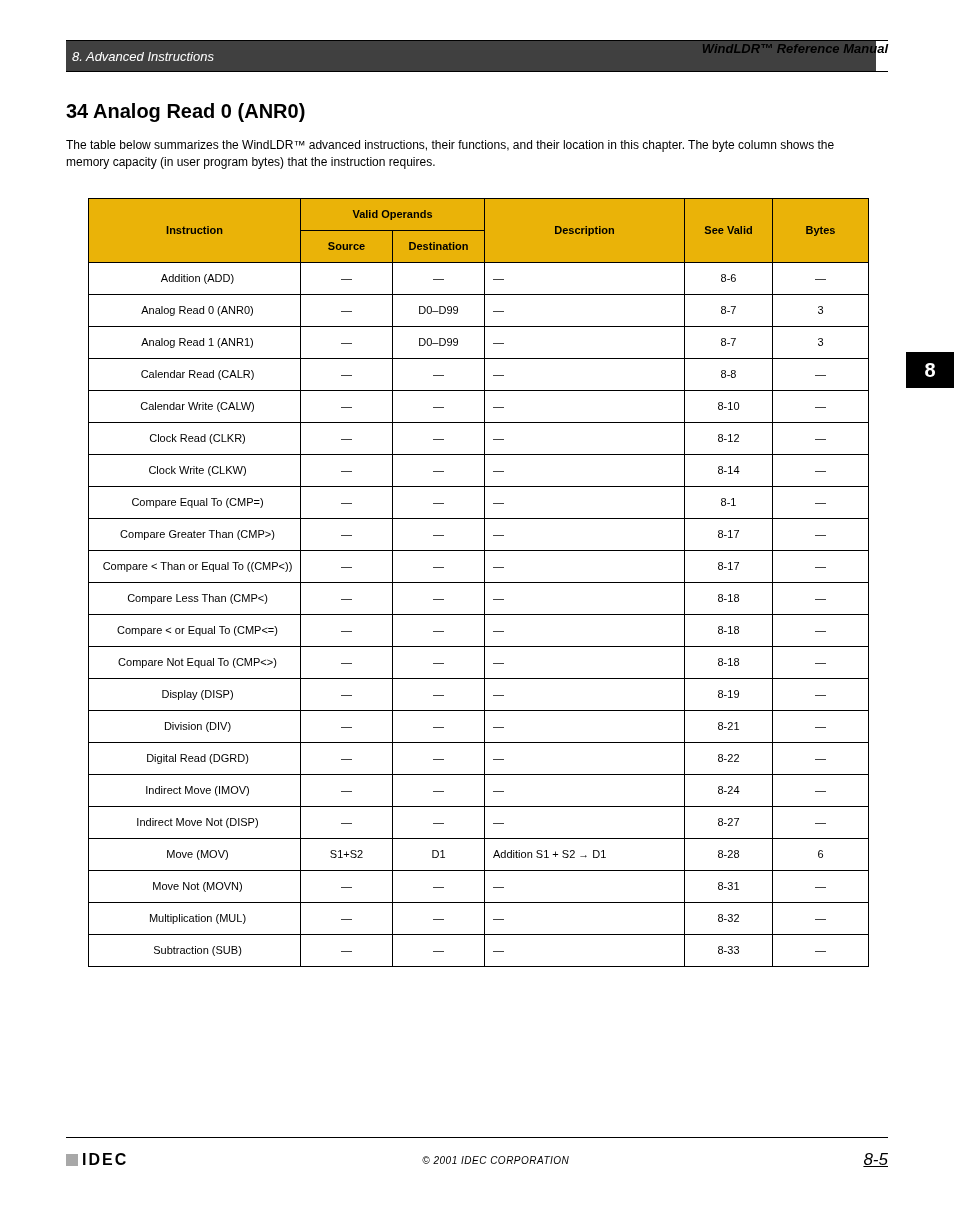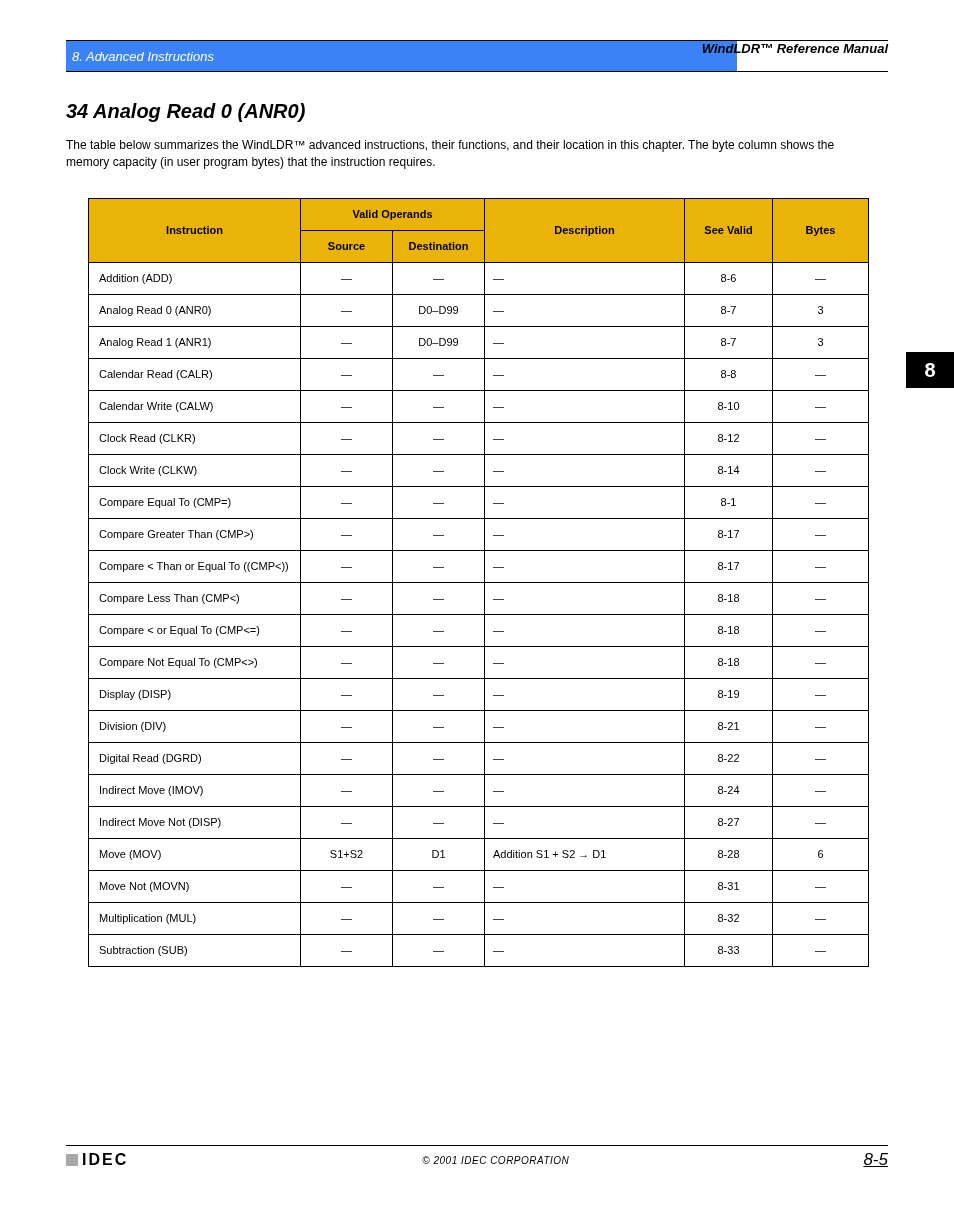--- a/index.html
+++ b/index.html
@@ -19,22 +19,22 @@
     position: relative;
     height: 32px;
     border-top: 1px solid #000;
     border-bottom: 1px solid #000;
     margin-bottom: 28px;
   }
   .topbar-gray {
     position: absolute;
     left: 0; top: 0;
     height: 100%;
-    width: 671px;
-    background: #3b82f6;
+    width: 810px;
+    background: #404040;
     display: flex;
     align-items: center;
   }
   .topbar-gray span {
     font-size: 13px;
     font-style: italic;
     color: #fff;
     padding-left: 6px;
     font-weight: 500;
   }
@@ -48,21 +48,20 @@
   .topbar-right span {
     font-size: 13px;
     font-style: italic;
     font-weight: 600;
     color: #000;
   }
   h1.section-title {
     font-size: 20px;
     font-weight: 700;
     margin: 0 0 14px 0;
-    font-style: italic;
   }
   p.blurb {
     font-size: 12px;
     line-height: 1.45;
     margin: 0 12px 26px 0;
   }
   .tblwrap {
     padding: 0 22px;
   }
   table {
@@ -81,21 +80,21 @@
   thead th {
     background: #eab308;
     font-weight: 700;
   }
   col.c-instr { width: 212px; }
   col.c-src   { width: 92px; }
   col.c-dst   { width: 92px; }
   col.c-desc  { width: 200px; }
   col.c-see   { width: 88px; }
   col.c-bytes { width: 96px; }
-  td.instr { text-align: left; padding-left: 10px; }
+  td.instr { text-align: center; padding-left: 10px; }
   td.desc  { text-align: left; padding-left: 8px; }
 
   .side-tab {
     position: absolute;
     right: 0;
     top: 352px;
     width: 48px;
     height: 36px;
     background: #000;
     color: #fff;
@@ -105,21 +104,21 @@
     align-items: center;
     justify-content: center;
   }
 
   .footer {
     position: absolute;
     left: 66px;
     right: 66px;
     bottom: 36px;
     border-top: 1px solid #000;
-    padding-top: 4px;
+    padding-top: 12px;
     display: flex;
     align-items: center;
     justify-content: space-between;
     margin-top: 44px;
   }
   .footer .brand {
     display: flex;
     align-items: center;
     gap: 4px;
   }

